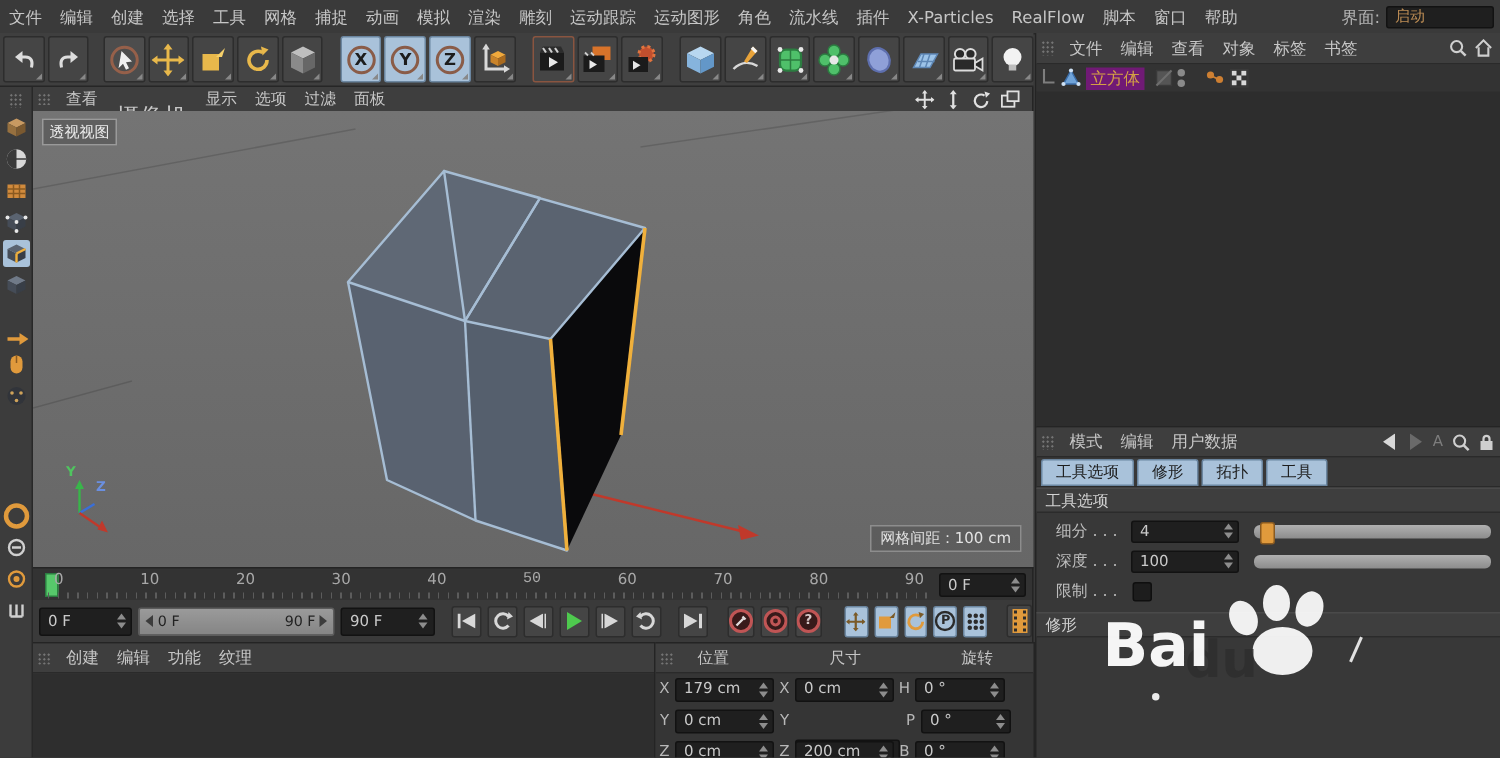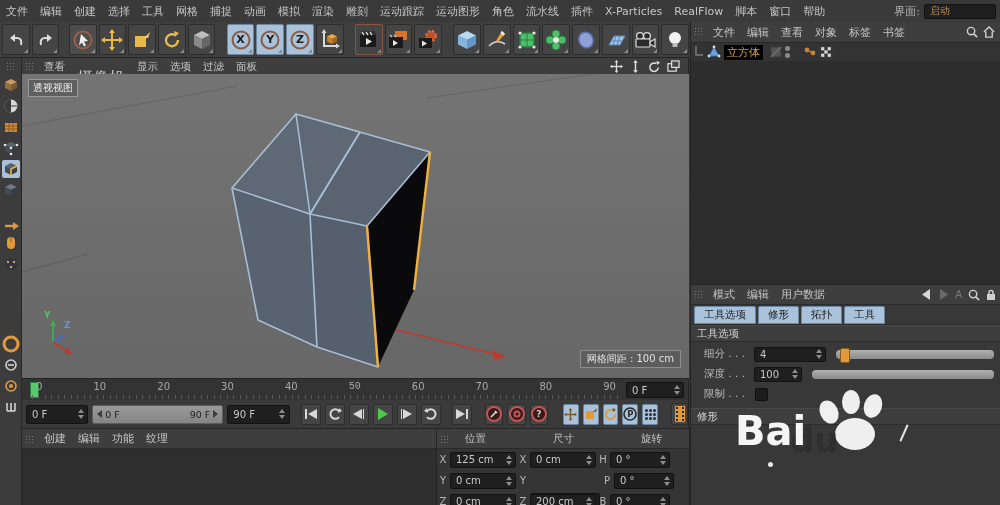--- a/index.html
+++ b/index.html
@@ -641,21 +641,21 @@
   <div class="row panel-head" style="height:19px;">
     <div class="grip" style="height:8px;"></div>
     <span style="font-size:10.5px;color:#c6c6c6;width:78px;padding-left:12px;">位置</span>
     <span style="font-size:10.5px;color:#c6c6c6;width:80px;padding-left:10px;">尺寸</span>
     <span style="font-size:10.5px;color:#c6c6c6;padding-left:8px;">旋转</span>
   </div>
   <div>
       <div class="row" style="height:21px;gap:3px;padding-left:2px;">
       <span style="font-size:10px;color:#b8b8b8;width:8px;text-align:center;">X</span>
       <div class="field" style="width:66px;">
-          <span class="val">125 cm</span>
+          <span class="val">179 cm</span>
           <span class="stepper"></span>
         </div>
       <span style="font-size:10px;color:#b8b8b8;width:8px;text-align:center;">X</span>
       <div class="field" style="width:66px;">
           <span class="val">0 cm</span>
           <span class="stepper"></span>
         </div>
       <span style="font-size:10px;color:#b8b8b8;width:8px;text-align:center;">H</span>
       <div class="field" style="width:60px;">
           <span class="val">0 °</span>
@@ -725,21 +725,21 @@
   <div class="row" style="height:18px;background:#333333;gap:3px;padding-left:3px;">
     <svg width="10" height="12" viewBox="0 0 10 12">
         <path d="M2 0v9h7" fill="none" stroke="#7e7e7e" stroke-width="1.4"></path>
       </svg>
     <svg width="14" height="14" viewBox="0 0 14 14">
         <polygon points="7,2 12,11 2,11" fill="#6fa3d8" stroke="#3c6ea8"></polygon>
         <circle cx="7" cy="2" r="1.4" fill="#cfe2f5"></circle>
         <circle cx="2" cy="11" r="1.4" fill="#cfe2f5"></circle>
         <circle cx="12" cy="11" r="1.4" fill="#cfe2f5"></circle>
       </svg>
-    <span style="font-size:11px;color:#d4a045;background:#000000;padding:0 3px;">立方体</span>
+    <span style="font-size:11px;color:#d4a045;background:#701a75;padding:0 3px;">立方体</span>
     <svg width="12" height="12" viewBox="0 0 12 12" style="margin-left:4px;">
         <rect x="1" y="1" width="10" height="10" fill="#555" stroke="#3a3a3a"></rect>
         <line x1="1" y1="11" x2="11" y2="1" stroke="#6e6e6e" stroke-width="1.4"></line>
       </svg>
     <span style="display:flex;flex-direction:column;gap:2px;">
       <span style="width:5px;height:5px;border-radius:50%;background:#8a8a8a;"></span>
       <span style="width:5px;height:5px;border-radius:50%;background:#8a8a8a;"></span>
     </span>
     <svg width="14" height="12" viewBox="0 0 14 12" style="margin-left:10px;">
         <circle cx="4" cy="4" r="2.4" fill="#cd7f32"></circle>
@@ -801,21 +801,21 @@
       <div class="field" style="width:72px;margin-left:4px;height:15px;">
         <span class="val">4</span>
           <span class="stepper"></span>
       </div>
       <div class="slider">
         <span class="abs" style="left:4px;top:-2px;width:8px;height:13px;background:#e09a3c;border:1px solid #8a5a20;border-radius:2px;"></span>
       </div>
     </div>
     <div class="attr-row">
       <span class="attr-label">深度 . . .</span>
-      <div class="field" style="width:48px;margin-left:4px;height:15px;">
+      <div class="field" style="width:72px;margin-left:4px;height:15px;">
         <span class="val">100</span>
           <span class="stepper"></span>
       </div>
       <div class="slider"></div>
     </div>
     <div class="attr-row">
       <span class="attr-label">限制 . . .</span>
       <span style="width:11px;height:11px;margin-left:5px;background:#1d1d1d;border:1px solid #0f0f0f;border-radius:2px;"></span>
     </div>
     <div style="height:2px;"></div>

